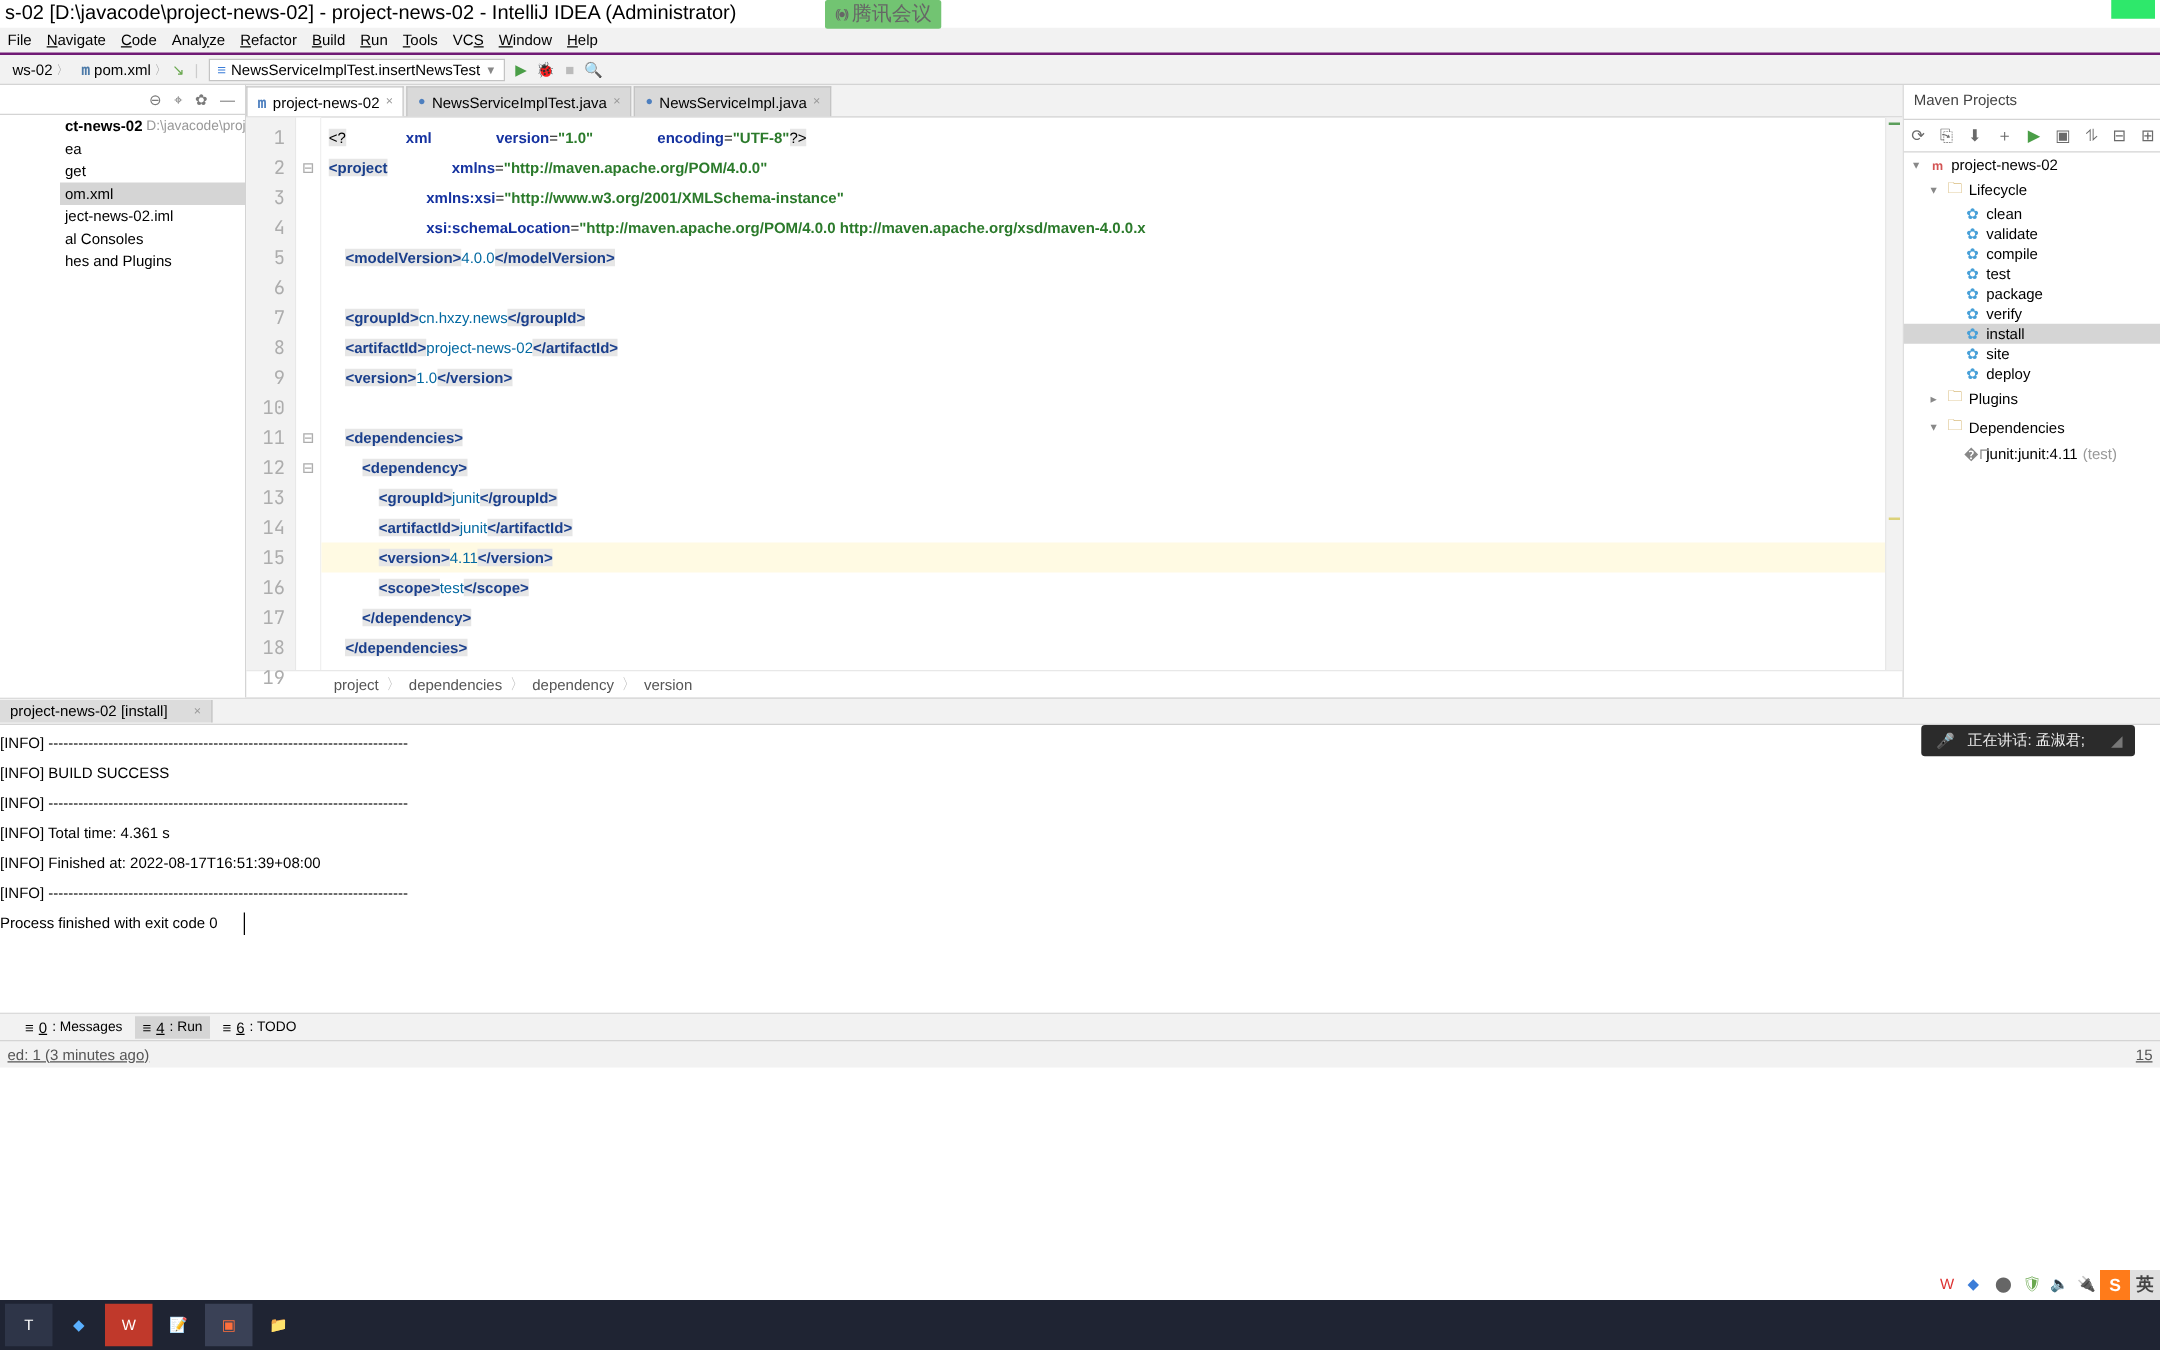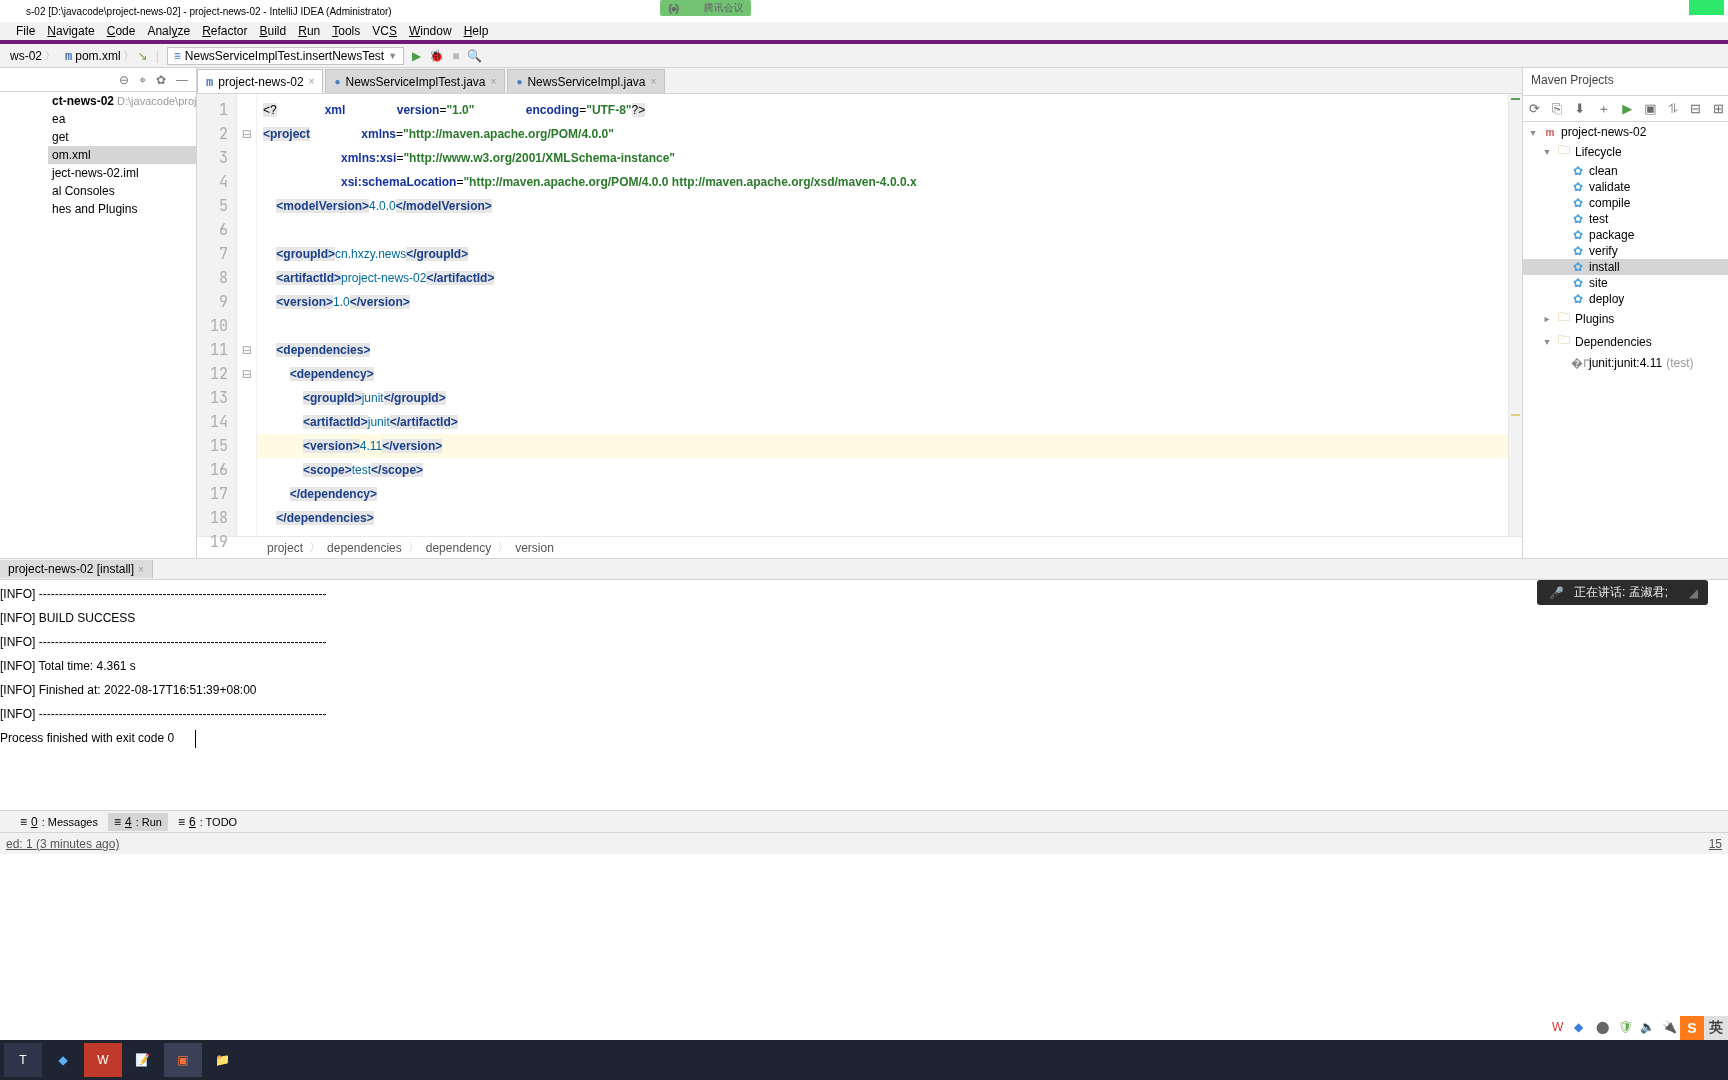--- a/index.html
+++ b/index.html
@@ -1,24 +1,24 @@
 <!DOCTYPE html>
 <html><head>
 <meta charset="utf-8">
 <style>
 * { margin:0; padding:0; box-sizing:border-box; font-family:"Segoe UI",Tahoma,sans-serif; font-size:12px; }
 body { background:#fff; overflow:hidden; width:1728px; height:1080px; position:relative; }
 
 .titlebar { height:22px; background:#fff; display:flex; align-items:center; padding-left:4px; color:#000; position:relative; }
-.titlebar span { font-size:10px;margin-left:22px; }
+.titlebar span { font-size:16px; }
 .titlebar-badge { position:absolute; left:660px; top:0; background:#72c472; color:#666; font-size:11px; padding:1px 8px; border-radius:2px; display:flex; align-items:center; gap:4px; }
 .titlebar-badge::before { content:"((●))"; letter-spacing:-2px; font-size:10px; }
 .titlebar .topright { position:absolute; right:4px; top:0; width:35px; height:15px; background:#2ee86b; }
 
-.menubar { height:22px; background:#f2f2f2; border-bottom:4px solid #701a75; display:flex; align-items:center; padding-left:10px; }
+.menubar { height:22px; background:#f2f2f2; border-bottom:2px solid #701a75; display:flex; align-items:center; padding-left:0; }
 .menubar span { padding:2px 6px; cursor:default; }
 .menubar span u { text-decoration:underline; }
 
 .navbar { height:24px; background:#f2f2f2; border-bottom:1px solid #d4d4d4; display:flex; align-items:center; padding:0 6px; }
 .navbar-left { display:flex; align-items:center; gap:2px; }
 .crumb { display:flex; align-items:center; gap:3px; padding:1px 4px; }
 .crumb .chev { color:#999; font-size:10px; }
 .mfile { color:#4c7aa8; font-weight:bold; font-family:monospace; }
 .navbar-right { display:flex; align-items:center; gap:8px; }
 .config-box { background:#fff; border:1px solid #c4c4c4; padding:1px 6px; display:flex; align-items:center; gap:4px; }
@@ -66,21 +66,21 @@
 .mv-row { display:flex; align-items:center; gap:4px; padding:1px 4px 1px 0; white-space:nowrap; }
 .mv-row.sel { background:#d5d5d5; }
 .mv-arrow { width:12px; text-align:center; color:#888; font-size:10px; }
 .mv-ico { width:14px; text-align:center; }
 .gear-b { color:#48a0d8; }
 .folder { color:#c9a14b; }
 .mlogo { color:#d35454; font-weight:bold; font-size:10px; }
 .greytxt { color:#999; }
 
 .run-header { height:22px; background:#f2f2f2; border-top:1px solid #d4d4d4; border-bottom:1px solid #d4d4d4; display:flex; align-items:center; }
-.run-tab { padding:2px 8px; background:#dcdcdc; border-right:1px solid #c4c4c4; display:flex; align-items:center; gap:4px; }
+.run-tab { padding:2px 8px; background:#dcdcdc; border-right:1px solid #c4c4c4; display:flex; align-items:center; gap:21px; }
 .run-tab .x { color:#999; font-size:10px; }
 
 .console { height:230px; background:#fff; font:16px/24px "NSimSun","SimSun",Consolas,monospace; padding:2px 0; white-space:pre; overflow:hidden; position:relative; }
 .console .caret { display:inline-block; width:1px; height:18px; background:#000; vertical-align:middle; margin-left:14px; }
 
 .overlay-bubble { position:absolute; right:20px; top:580px; background:#2b2b2b; color:#eee; border-radius:3px; padding:4px 40px 4px 12px; display:flex; align-items:center; gap:10px; font-size:12px; }
 .overlay-bubble .mic { color:#ccc; }
 
 .bottom-tools { height:22px; background:#f2f2f2; border-top:1px solid #d4d4d4; display:flex; align-items:center; gap:4px; padding-left:14px; }
 .bottom-tools .bt { padding:2px 6px; display:flex; gap:4px; align-items:center; font-size:11px; }

